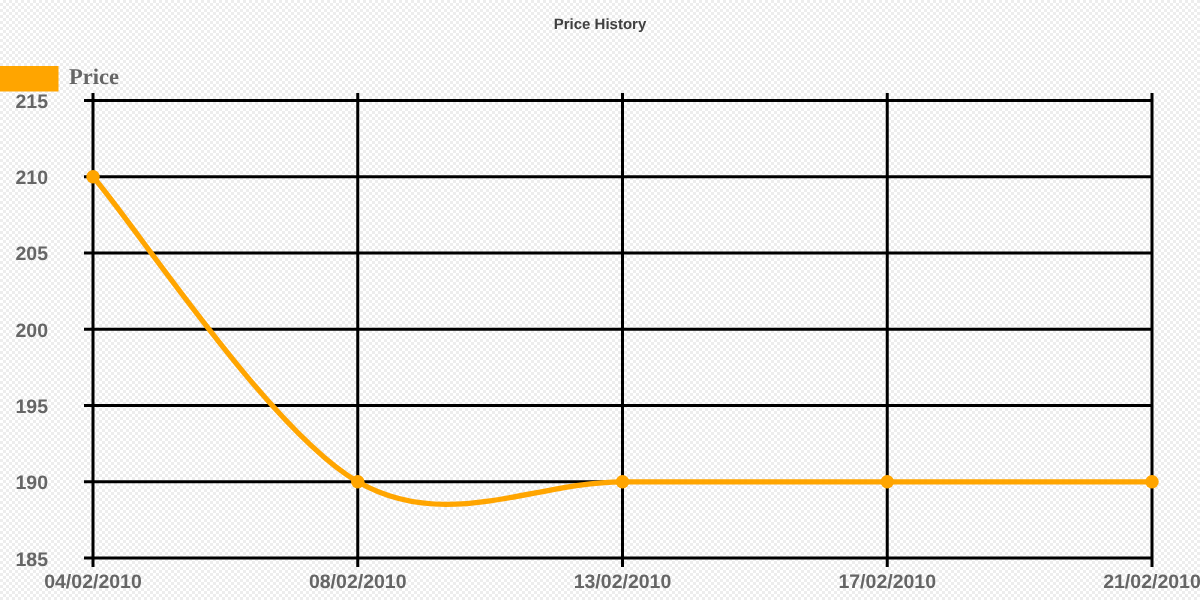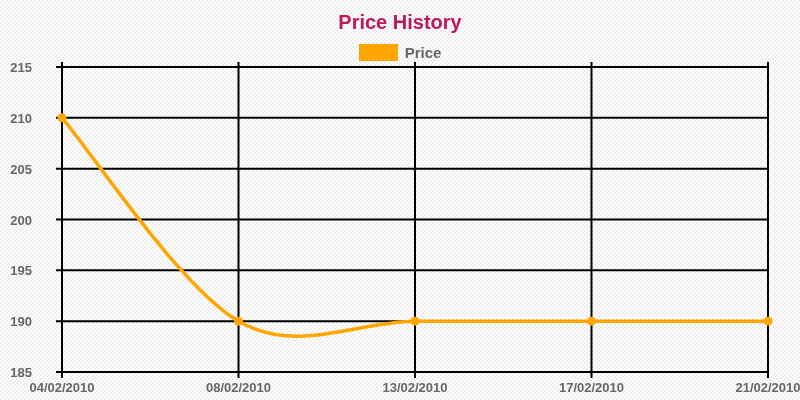--- a/index.html
+++ b/index.html
@@ -5,26 +5,27 @@
   html, body { margin: 0; padding: 0; }
   body {
     width: 800px; height: 400px; position: relative; overflow: hidden;
     font-family: "Liberation Sans", sans-serif;
     background-color: #ffffff;
     background-image: conic-gradient(rgba(0,0,0,0.07) 25%, transparent 25% 50%, rgba(0,0,0,0.07) 50% 75%, transparent 75%);
     background-size: 4px 4px;
   }
   .chart-title {
     position: absolute; top: 11px; left: 0; right: 0;
-    text-align: center; font-size: 20px; font-weight: bold; color: #be185d;
+    text-align: center; font-size: 10px; font-weight: bold; color: #404040;
   }
   .legend {
     position: absolute; top: 44px; left: 0; right: 0;
-    display: flex; justify-content: center; align-items: center; gap: 7px;
+    display: flex; justify-content: flex-start; align-items: center; gap: 7px;
     cursor: pointer;
+    font-family: Liberation Serif, serif;
   }
   .legend-swatch { display: inline-block; width: 39px; height: 17px; background: #ffa500; }
   .legend-label { font-size: 15px; font-weight: bold; color: #666666; }
   #plot { position: absolute; left: 0; top: 0; }
 </style>
 </head>
 <body>
 
 <div>
   <div class="chart-title">Price History</div>

